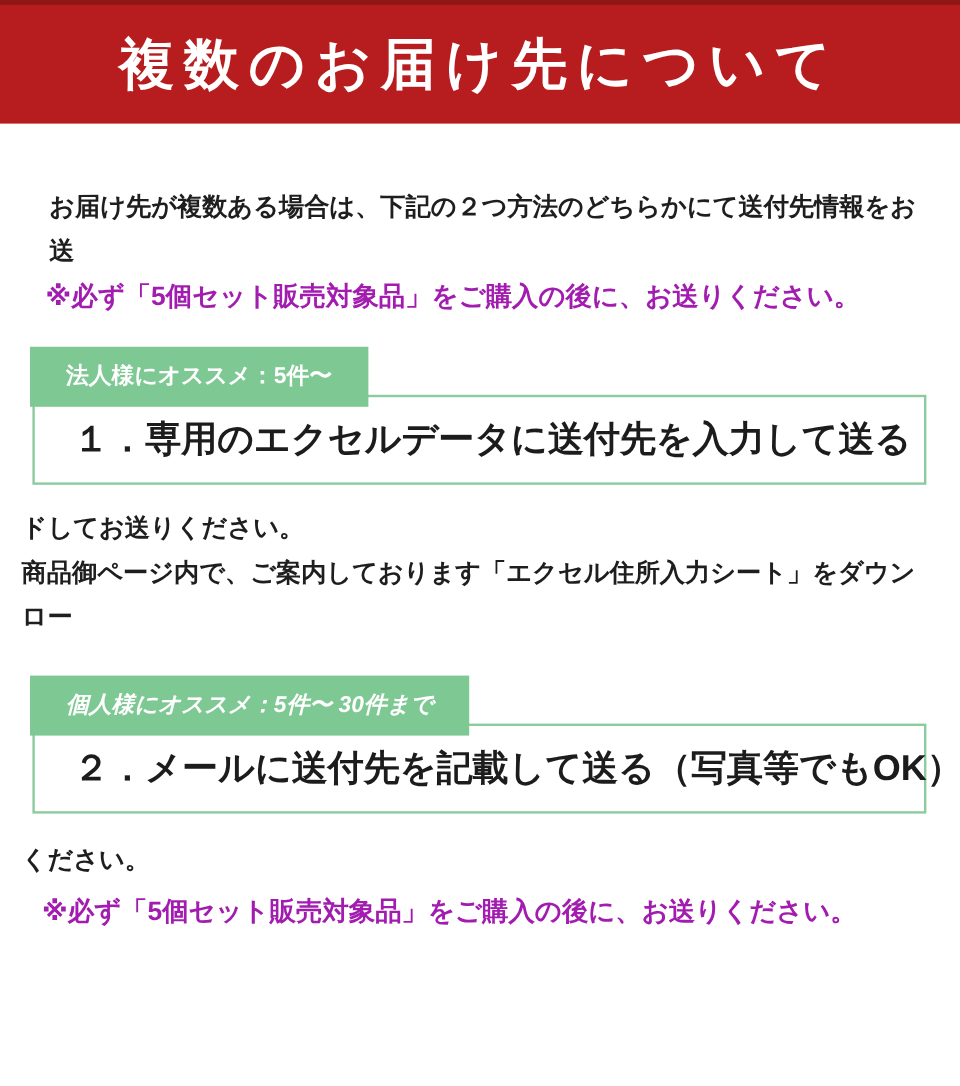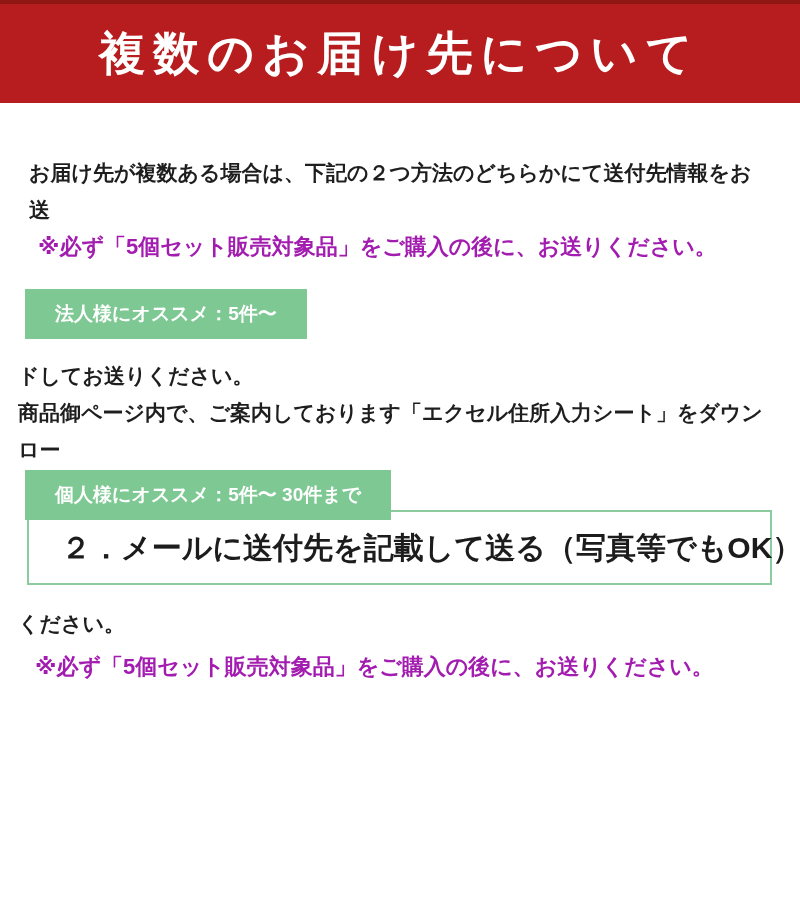--- a/index.html
+++ b/index.html
@@ -27,21 +27,21 @@
     text-align: center;
   }
 
   
   .para {
     color: #1e1e1e;
     font-size: 21px;
     font-weight: 700;
     line-height: 37px;
   }
-  .para-intro { margin: 51px 30px 0 29px; }
+  .para-intro { margin: 51px 30px 0 41px; }
   .para-flush { margin-left: 18px; margin-right: 18px; }
   .warning {
     color: #a21caf;
     font-size: 22px;
     font-weight: 700;
     line-height: 37px;
     white-space: nowrap;
   }
   .warning-1 { margin: 0 0 0 38px; }
   .warning-2 { margin: 6px 0 0 35px; }
@@ -55,21 +55,21 @@
     height: 50px;
     line-height: 50px;
     padding: 0 30px;
     background: #7ec893;
     color: #ffffff;
     font-size: 19px;
     font-weight: 700;
     white-space: nowrap;
   }
   .tab-1 { margin-top: 24px; }
-  .tab-2 { margin-top: 2px; }
+  .tab-2 { margin-top: 30px; font-style: italic; }
   .heading-box {
     position: relative; z-index: 1;
     margin-left: 27px;
     margin-top: -10px;
     width: 745px;
     background: #ffffff;
     border: 2px solid #8bcb9e;
     padding: 17px 10px 17px 32px;
   }
   .heading-box .heading {
@@ -91,20 +91,23 @@
     <div class="title">複数のお届け先について</div>
   </div>
 
   <div class="para para-intro">
     <div class="line">お届け先が複数ある場合は、下記の２つ方法のどちらかにて送付先情報をお送</div>
   </div>
   <div class="warning warning-1">※必ず「5個セット販売対象品」をご購入の後に、お送りください。</div>
 
   <div class="method">
     <div class="tab tab-1">法人様にオススメ：5件〜</div>
+    <div class="heading-box">
+      <div class="heading">１．専用のエクセルデータに送付先を入力して送る</div>
+    </div>
   </div>
   <div class="para para-flush desc-1">
     <div class="line">ドしてお送りください。</div>
     <div class="line">商品御ページ内で、ご案内しております「エクセル住所入力シート」をダウンロー</div>
   </div>
 
   <div class="method">
     <div class="tab tab-2">個人様にオススメ：5件〜 30件まで</div>
     <div class="heading-box">
       <div class="heading">２．メールに送付先を記載して送る（写真等でもOK）</div>

